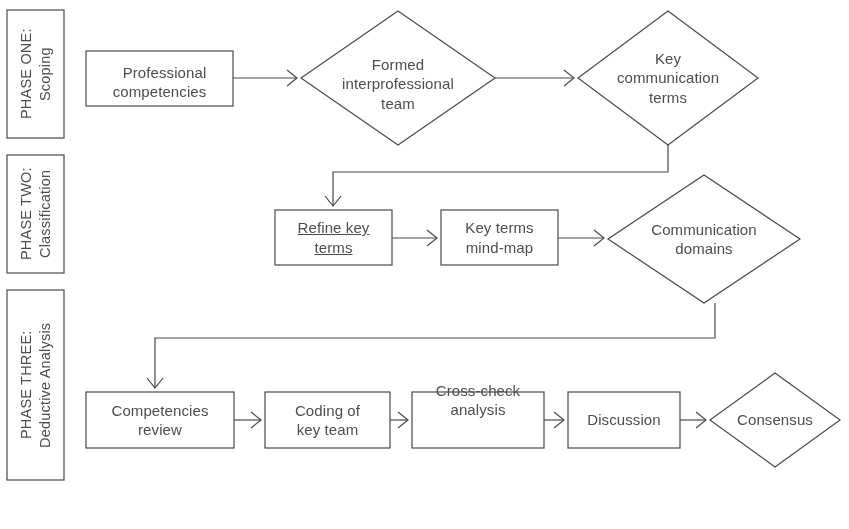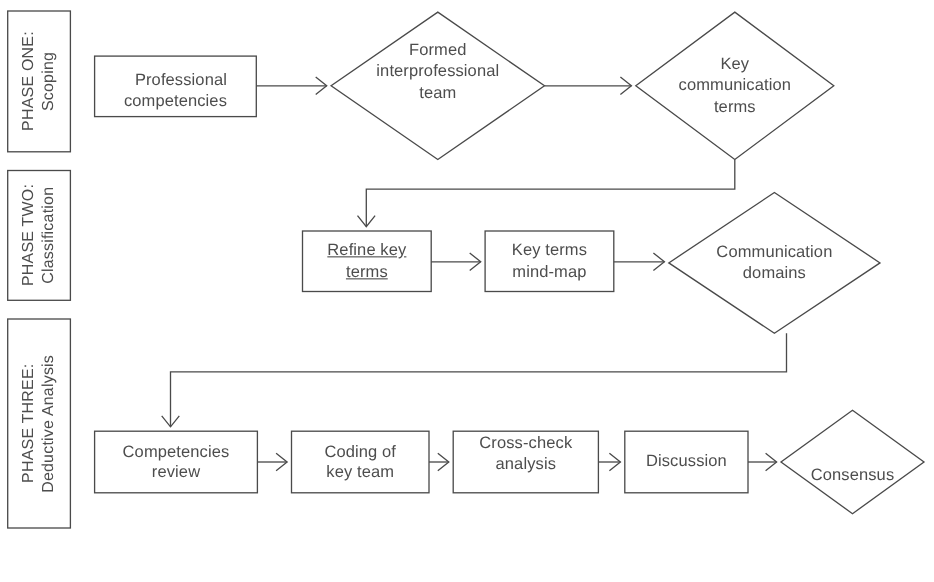--- a/index.html
+++ b/index.html
@@ -142,36 +142,36 @@
 
   <div class="phase-label" style="left:7px; top:10px; width:57px; height:128px;">PHASE ONE:
 Scoping</div>
   <div class="phase-label" style="left:7px; top:155px; width:57px; height:118px;">PHASE TWO:
 Classification</div>
   <div class="phase-label" style="left:7px; top:290px; width:57px; height:190px;">PHASE THREE:
 Deductive Analysis</div>
 
   <div class="node-label" style="left:86px; top:51px; width:147px; height:62px;text-align:right;">Professional
 competencies</div>
-  <div class="node-label" style="left:318px; top:28px; width:160px; height:74px;">Formed
+  <div class="node-label" style="left:318px; top:47px; width:160px; height:74px;">Formed
 interprofessional
 team</div>
   <div class="node-label" style="left:592px; top:41px; width:152px; height:74px;">Key
 communication
 terms</div>
 
   <div class="node-label" style="left:275px; top:210px; width:117px; height:55px;text-decoration:underline;">Refine key
 terms</div>
   <div class="node-label" style="left:441px; top:210px; width:117px; height:55px;">Key terms
 mind-map</div>
   <div class="node-label" style="left:620px; top:214px; width:168px; height:50px;">Communication
 domains</div>
 
   <div class="node-label" style="left:86px; top:392px; width:148px; height:56px;">Competencies
 review</div>
   <div class="node-label" style="left:265px; top:392px; width:125px; height:56px;">Coding of
 key team</div>
-  <div class="node-label" style="left:412px; top:384px; width:132px; height:56px;">Cross-check
+  <div class="node-label" style="left:412px; top:372px; width:132px; height:56px;">Cross-check
 analysis</div>
   <div class="node-label" style="left:568px; top:392px; width:112px; height:56px;text-align:right;">Discussion</div>
-  <div class="node-label" style="left:716px; top:412px; width:118px; height:40px;">Consensus</div>
+  <div class="node-label" style="left:716px; top:400px; width:118px; height:40px;">Consensus</div>
 
 </div>
 
 </body></html>

